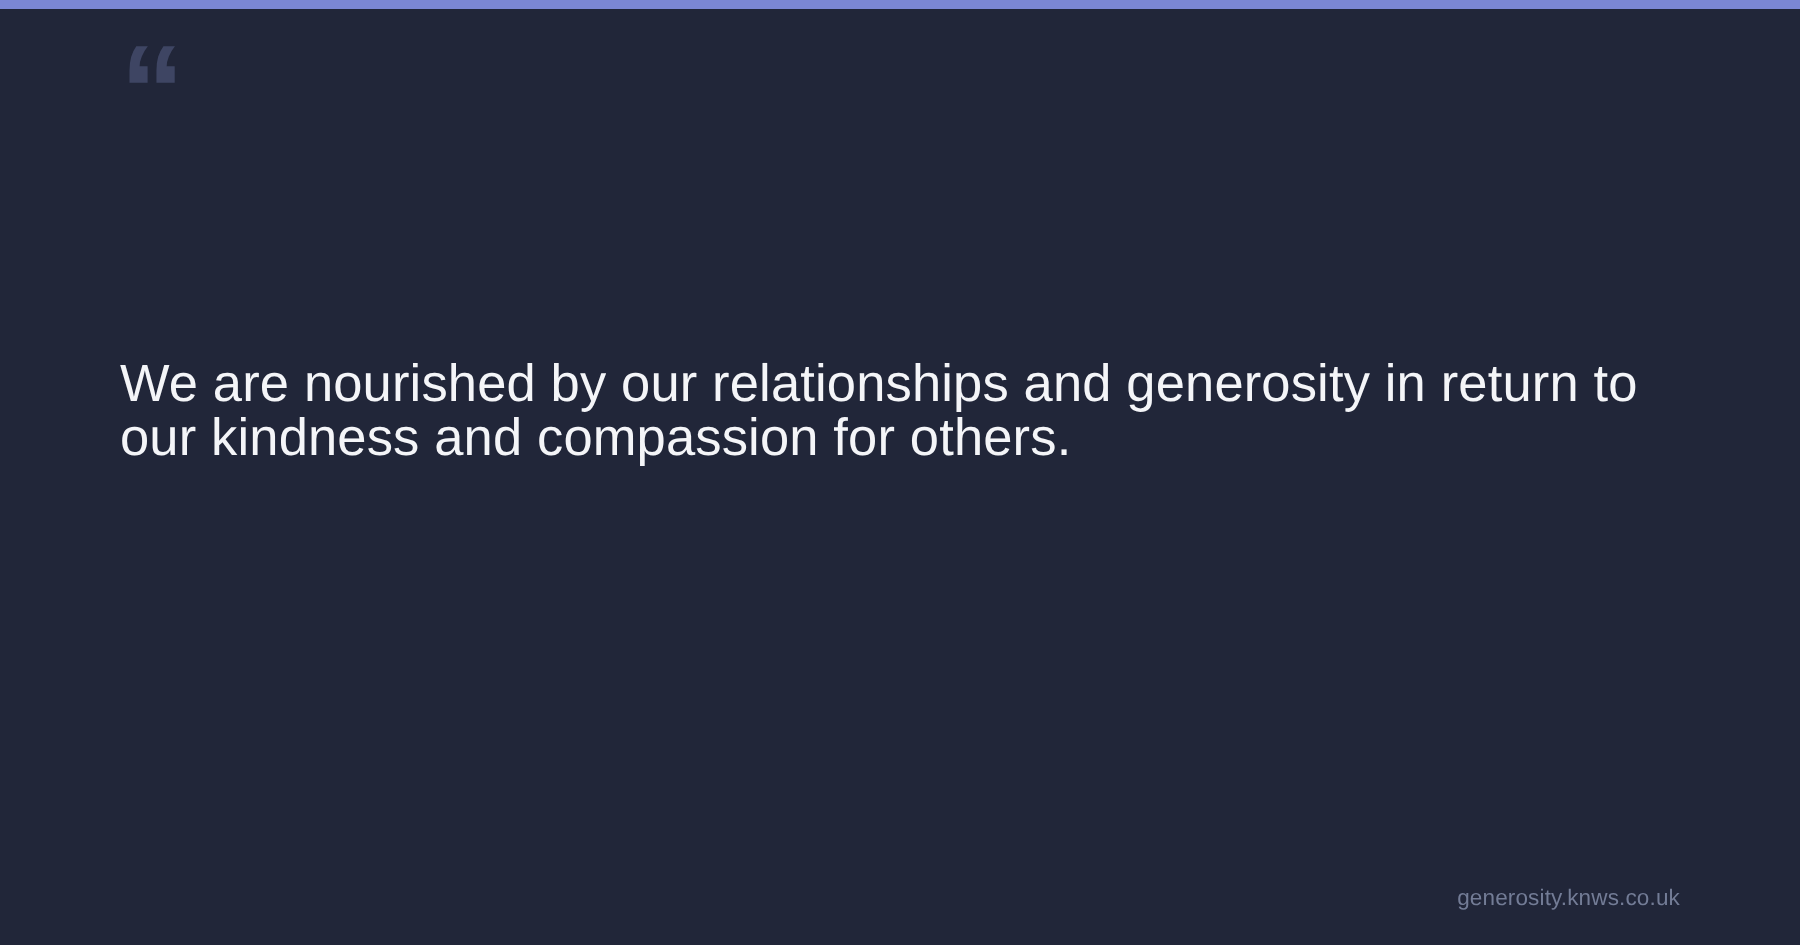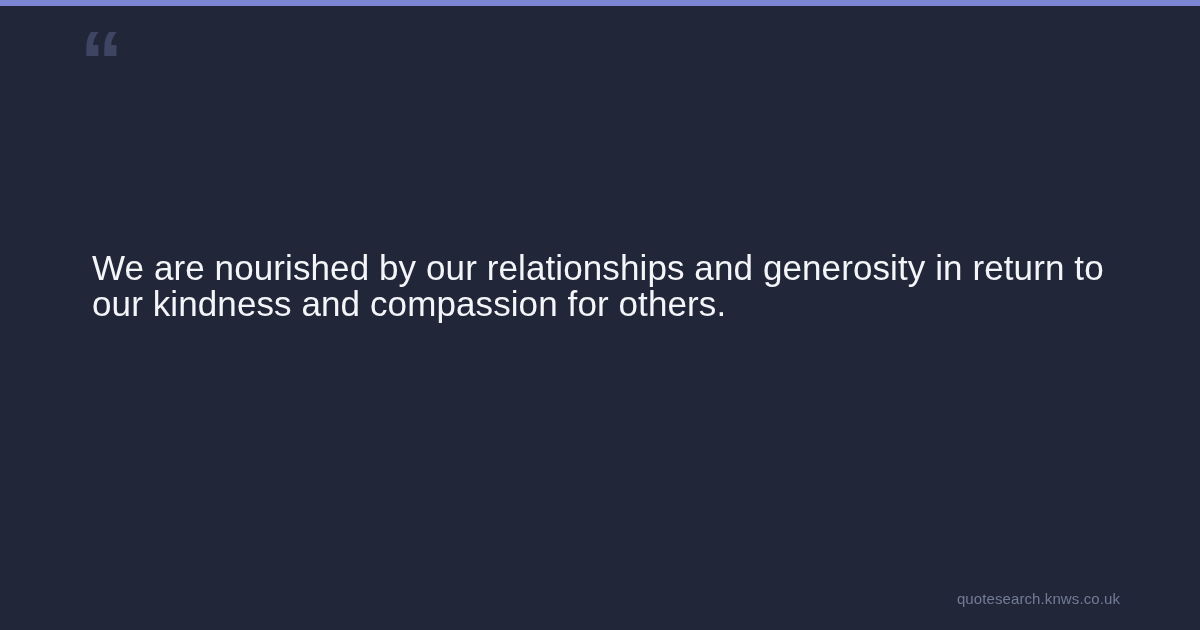--- a/index.html
+++ b/index.html
@@ -48,21 +48,21 @@
   }
 
   .content-block {
     position: absolute;
     left: 80px;
     top: 238px;
     width: 1040px;
   }
 
   .quote-text {
-    margin: 12px;
+    margin: 0;
     font-family: "Liberation Sans", sans-serif;
     font-size: 35px;
     font-weight: 400;
     line-height: 36px;
     color: #f4f5f8;
     letter-spacing: 0.1px;
     white-space: pre-wrap;
   }
 
   .attribution {
@@ -94,15 +94,15 @@
 <div class="quote-card">
 
   <div class="accent-bar"></div>
 
   <div class="quote-mark">“</div>
 
   <div class="content-block">
     <p class="quote-text">We are nourished by our relationships and generosity in return to our kindness and compassion for others.</p>
   </div>
 
-  <div class="site-url">quotesearch.knws.co.uk</div>
+  <div class="site-url">generosity.knws.co.uk</div>
 
 </div>
 
 </body></html>

